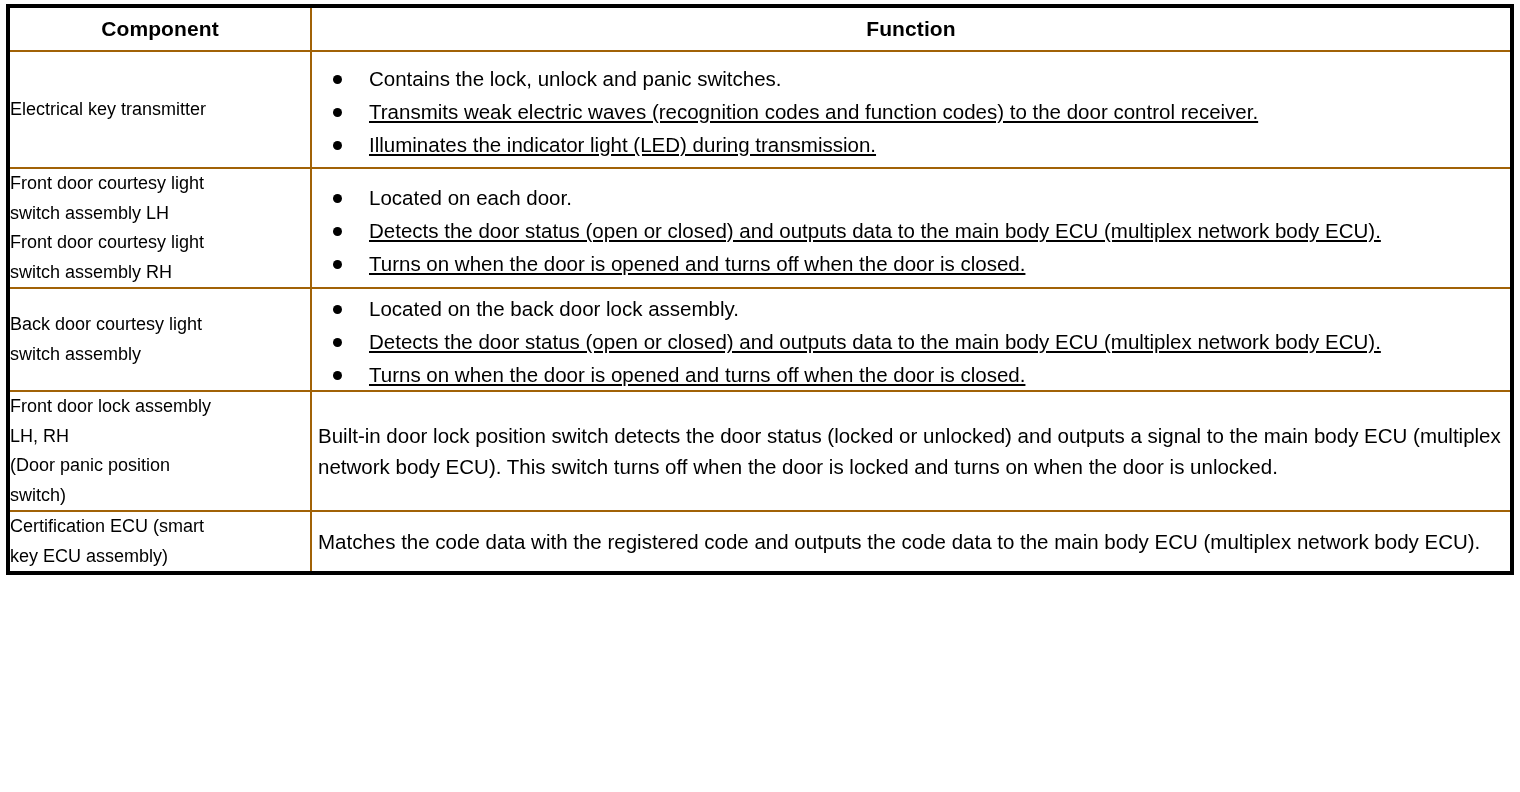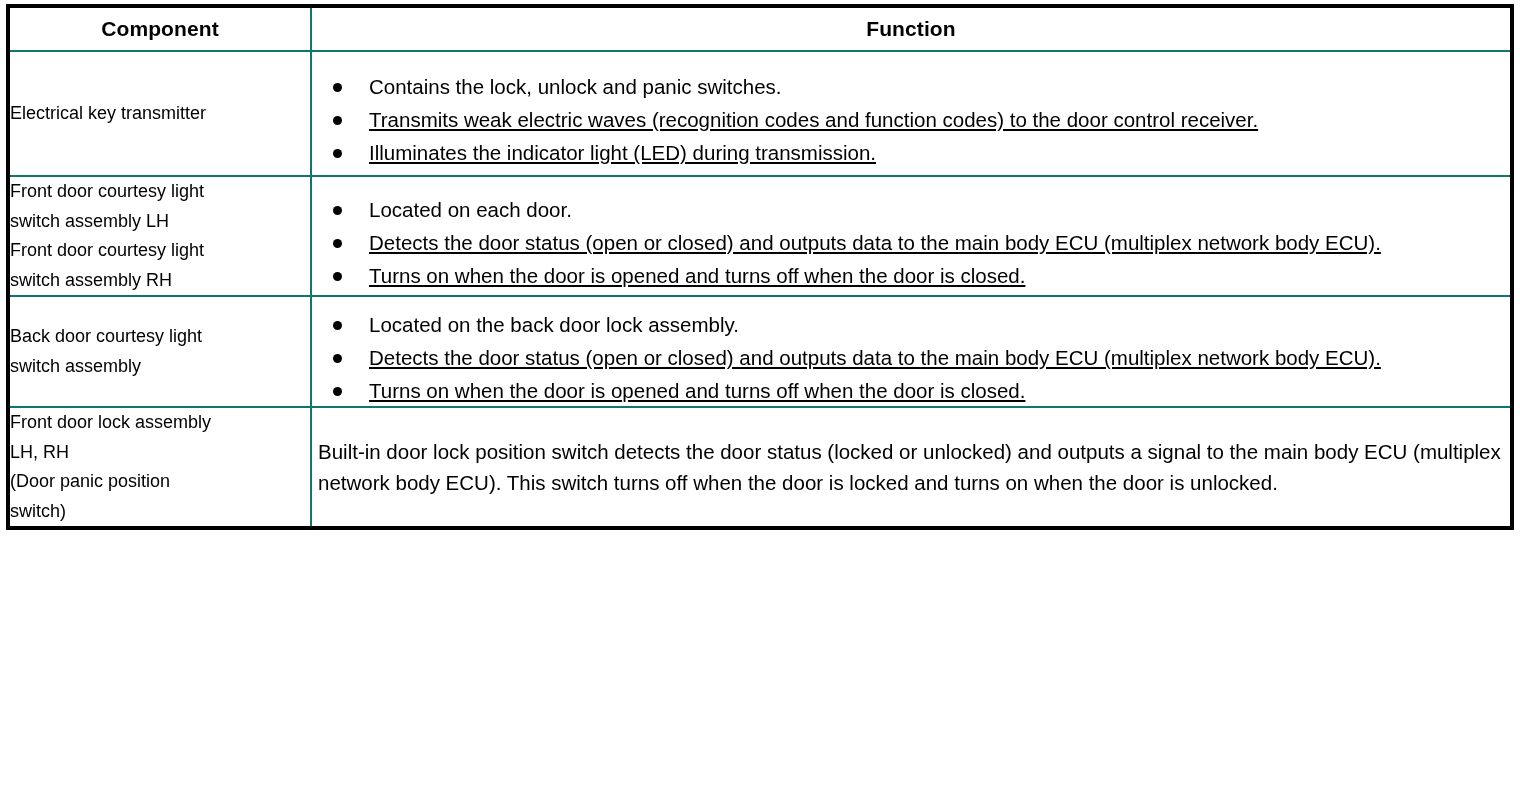--- a/index.html
+++ b/index.html
@@ -27,21 +27,21 @@
     border-collapse: collapse;
     table-layout: fixed;
     border: 4px solid #000;
   }
 
   col.col-component { width: 303px; }
   col.col-function  { width: 1201px; }
 
   table.spec-table th,
   table.spec-table td {
-    border: 2px solid #0f766e;
+    border: 2px solid #a16207;
     vertical-align: middle;
     padding: 0;
   }
 
   
   thead th {
     text-align: center;
     font-weight: bold;
     font-size: 21px;
     height: 42px;
@@ -65,21 +65,21 @@
   }
 
   ul.bullets {
     list-style: none;
     margin: 0;
     padding: 0;
   }
   ul.bullets > li {
     position: relative;
     padding-left: 57px;
-    margin: 12px 0 0 0;
+    margin: 4px 0 0 0;
   }
   ul.bullets > li + li { margin-top: 2px; text-decoration: underline; }
   ul.bullets > li .dot {
     position: absolute;
     left: 21px;
     top: 12px;
     width: 9px;
     height: 9px;
     background: #000;
     border-radius: 50%;
@@ -158,15 +158,24 @@
           <td class="component">
             <div class="line">Front door lock assembly</div>
             <div class="line">LH, RH</div>
             <div class="line">(Door panic position</div>
             <div class="line">switch)</div>
           </td>
           <td class="function">
             <p class="para">Built-in door lock position switch detects the door status (locked or unlocked) and outputs a signal to the main body ECU (multiplex network body ECU). This switch turns off when the door is locked and turns on when the door is unlocked.</p>
           </td>
         </tr>
+        <tr class="r-cert">
+          <td class="component">
+            <div class="line">Certification ECU (smart</div>
+            <div class="line">key ECU assembly)</div>
+          </td>
+          <td class="function">
+            <p class="para">Matches the code data with the registered code and outputs the code data to the main body ECU (multiplex network body ECU).</p>
+          </td>
+        </tr>
       </tbody>
   </table>
 </div>
 
 </body></html>

